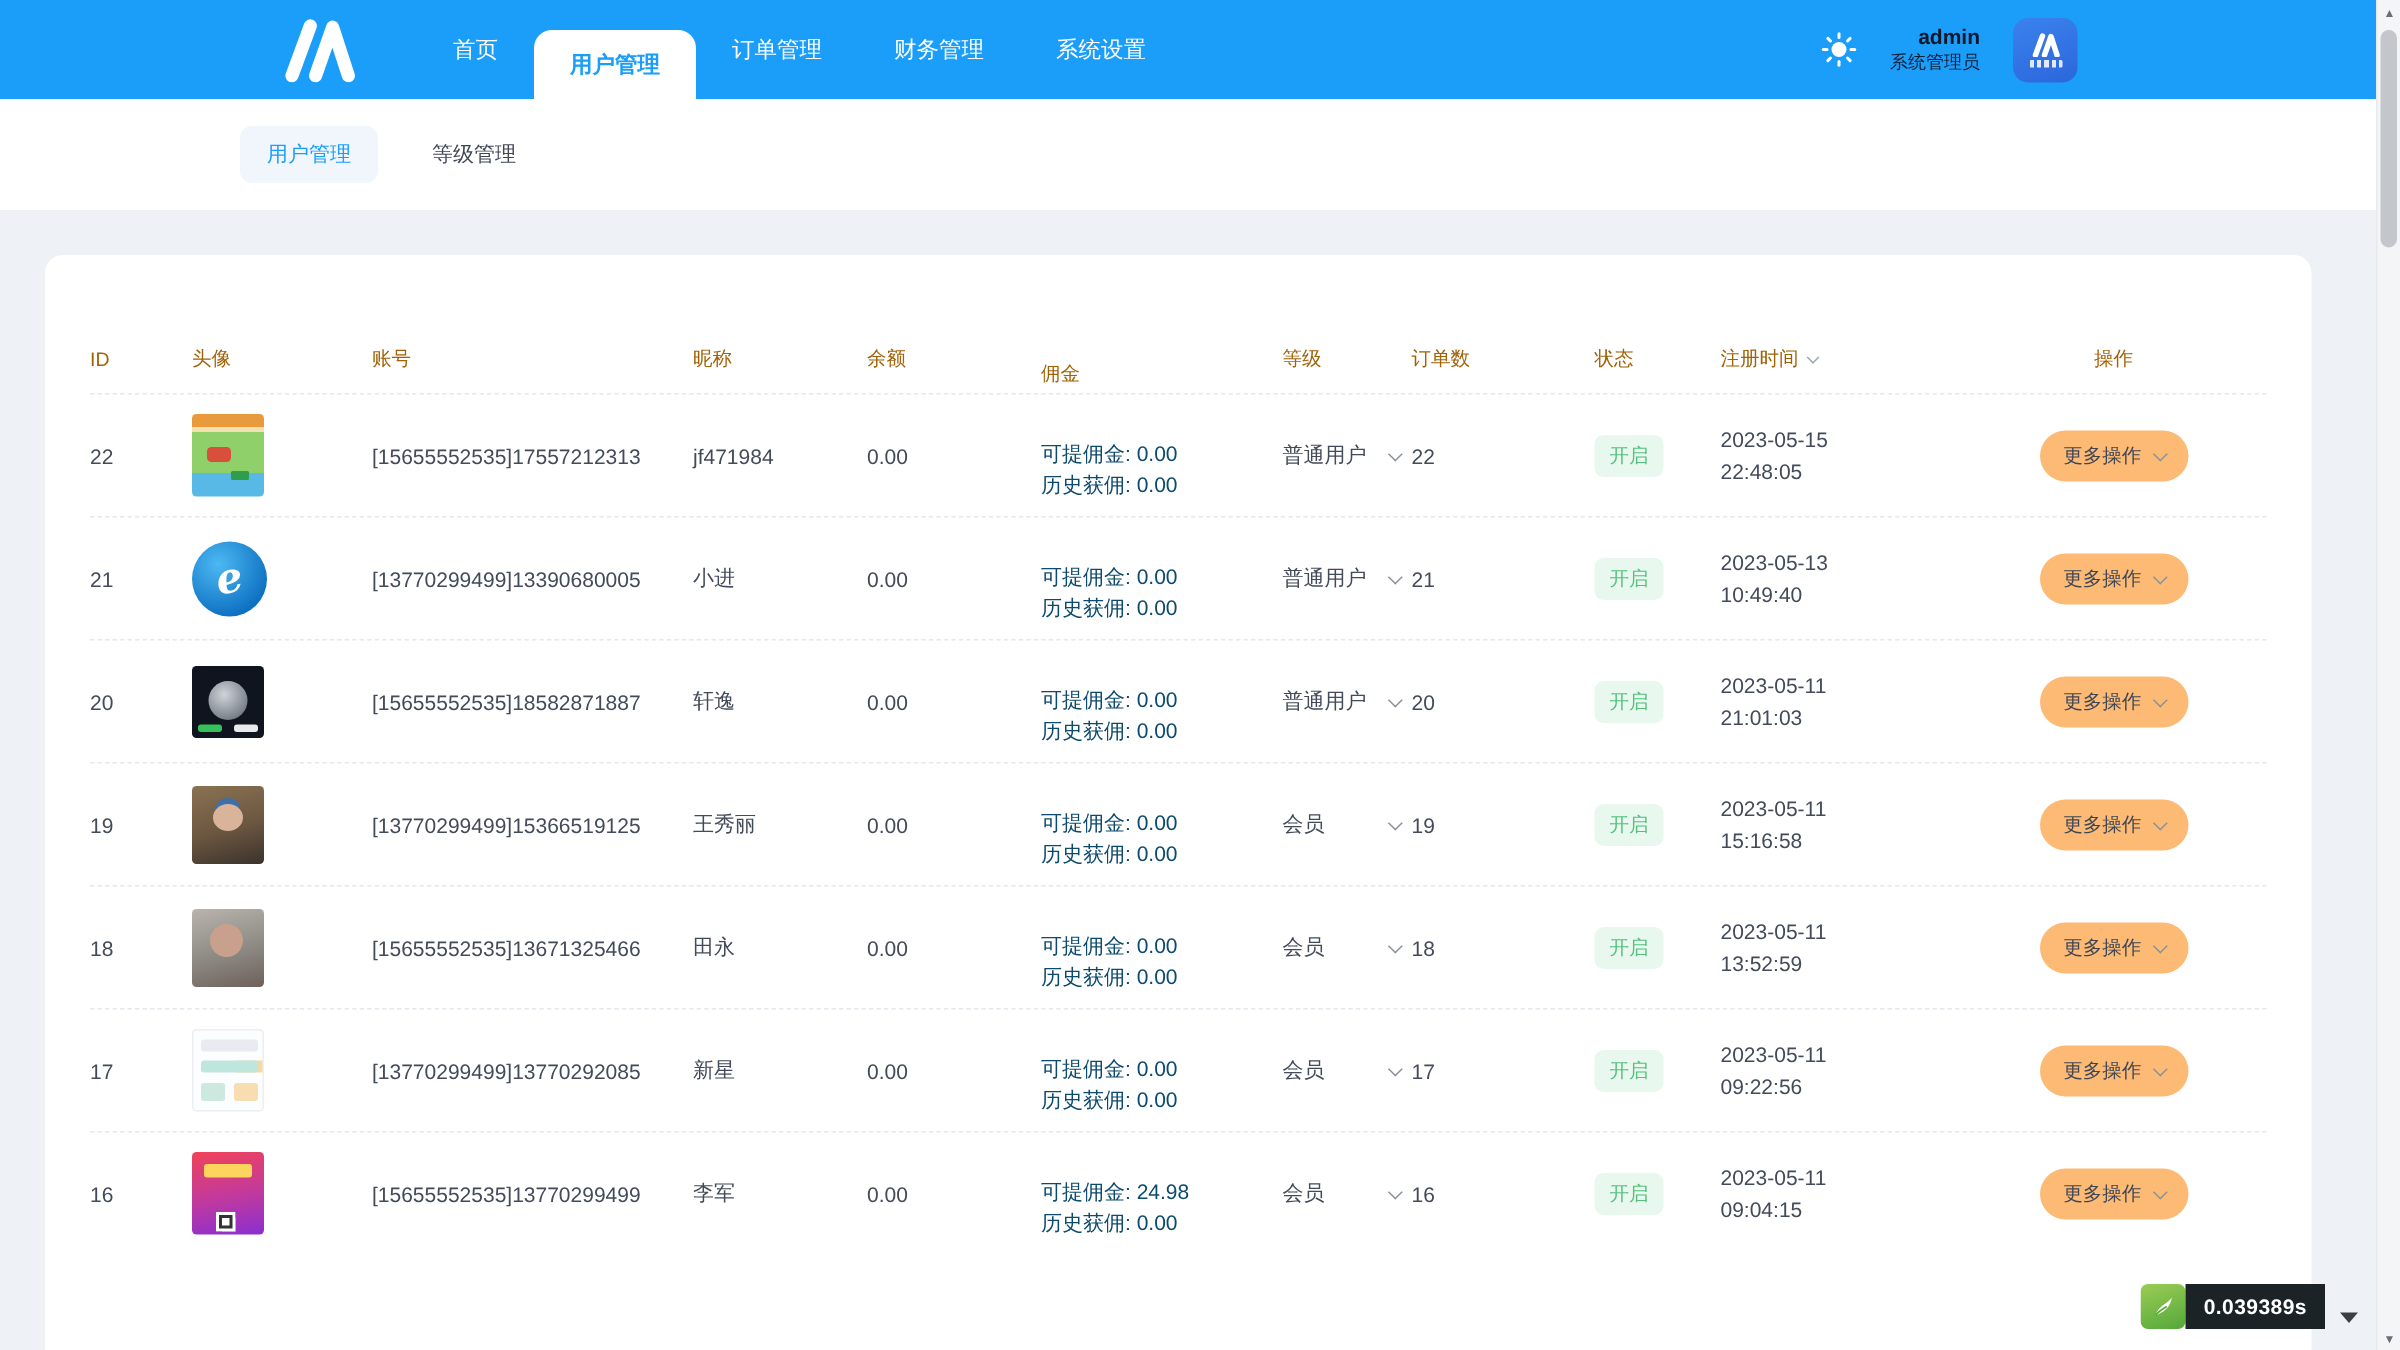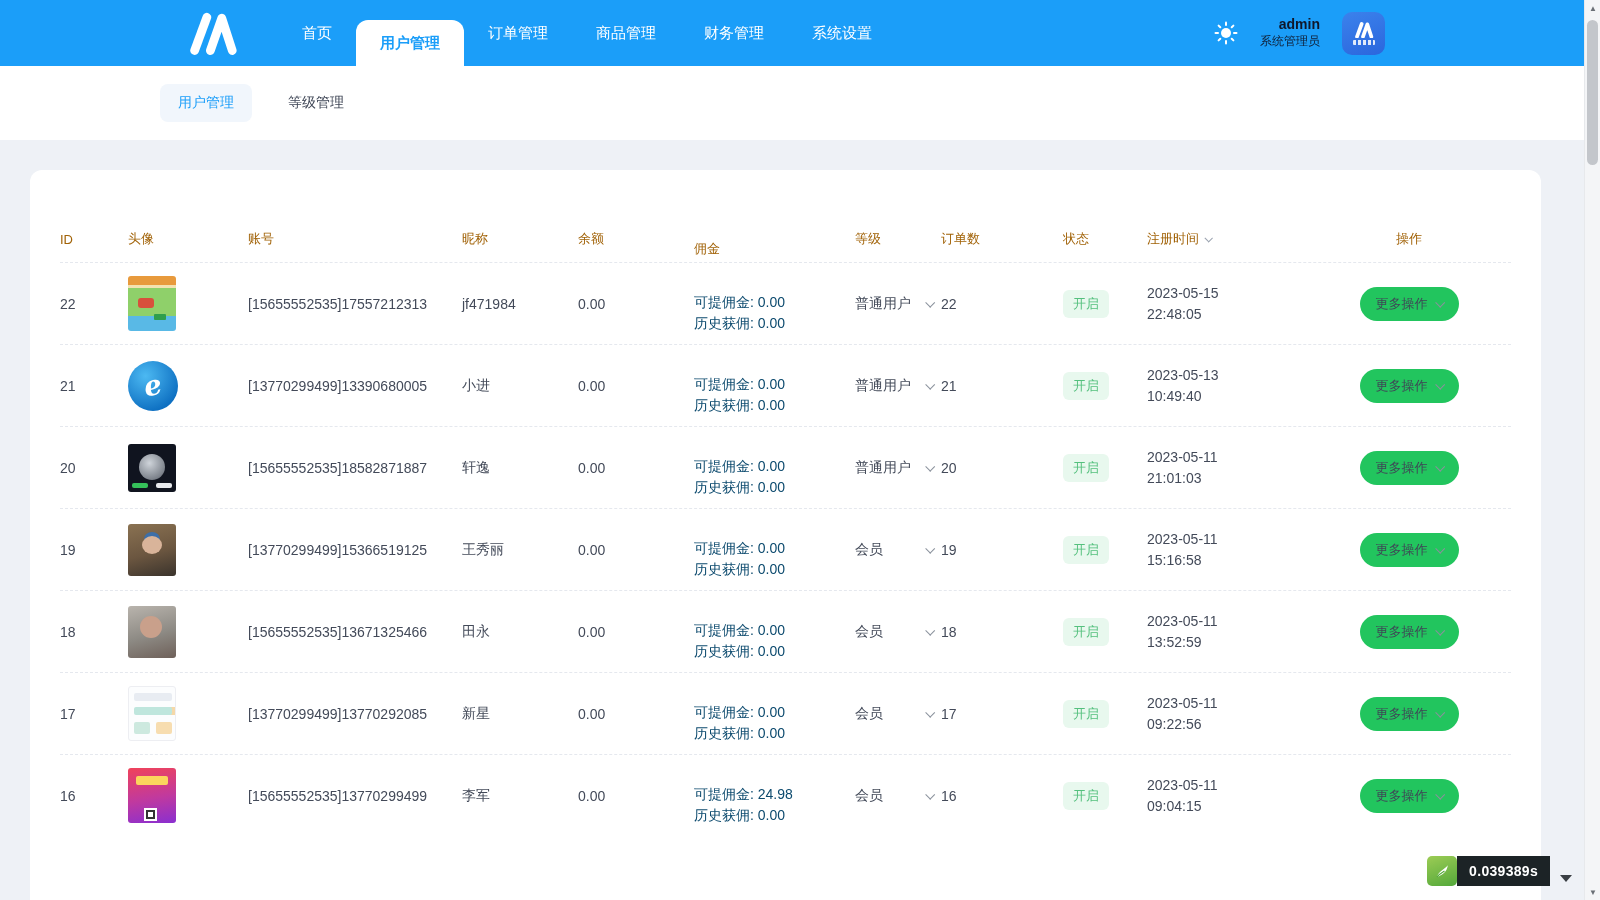--- a/index.html
+++ b/index.html
@@ -57,21 +57,21 @@
   .thead .sortable { display:flex; align-items:center; cursor:pointer; }
 
   .chev { width:7px; height:7px; border-right:1.6px solid #8a919c; border-bottom:1.6px solid #8a919c;
     display:inline-block; transform:rotate(45deg) translateY(-1px); margin-left:8px; flex:none; }
   .thead .chev { width:6px; height:6px; margin-left:6px; border-color:#9ba3b0; }
 
   .comm { width:100px; line-height:21px; color:#0c4a6e; }
   .level-select { width:78px; display:flex; align-items:center; justify-content:space-between; cursor:pointer; }
   .badge { display:inline-block; background:#e8f8ee; color:#55c07e; font-size:13px; padding:5px 10px; border-radius:6px; }
   .reg-time { line-height:21px; }
-  .more-btn { height:34px; padding:0 16px; background:#22c55e; border:none; border-radius:17px; font-size:13px;
+  .more-btn { height:34px; padding:0 16px; background:#fdba74; border:none; border-radius:17px; font-size:13px;
     color:#3f4656; display:flex; align-items:center; cursor:pointer; font-family:Liberation Mono, monospace; }
 
   
   .avatar { position:relative; width:48px; border-radius:3px; overflow:hidden; flex:none; }
   .av-game { height:55px; background:
       linear-gradient(180deg,#e89a3c 0 16%, #f3e2b0 16% 22%, #8fd06a 22% 72%, #59b9e6 72% 100%); }
   .av-game::after { content:""; position:absolute; left:10px; top:22px; width:16px; height:10px; border-radius:3px;
       background:#d8503c; box-shadow:14px 14px 0 -2px #2f9e4c; }
   .av-telecom { width:50px; height:50px; border-radius:50%;
       background:radial-gradient(circle at 35% 30%, #4cb9f2, #0e70c2 75%); display:flex; align-items:center; justify-content:center; }
@@ -127,23 +127,20 @@
       <div class="nav-item">
         <span>首页</span>
       </div>
       <div class="nav-item active">
         <span>用户管理</span>
       </div>
       <div class="nav-item">
         <span>订单管理</span>
       </div>
       <div class="nav-item">
-        <span>商品管理</span>
-      </div>
-      <div class="nav-item">
         <span>财务管理</span>
       </div>
       <div class="nav-item">
         <span>系统设置</span>
       </div>
     </nav>
   <div class="nav-right">
     <svg width="24" height="24" viewBox="0 0 24 24">
       <circle cx="12" cy="12" r="5" fill="#ffffff"></circle>
       <g stroke="#ffffff" stroke-width="2" stroke-linecap="round">

